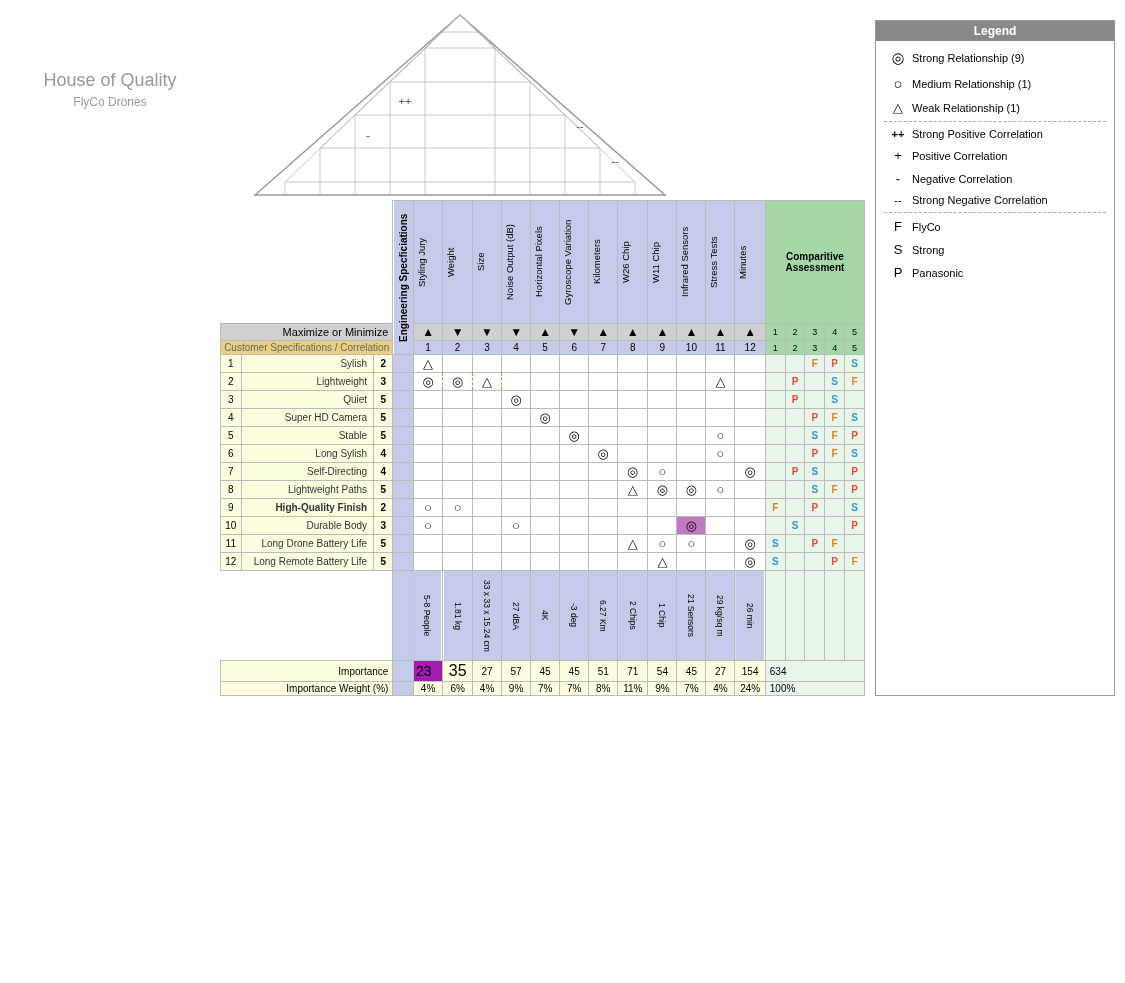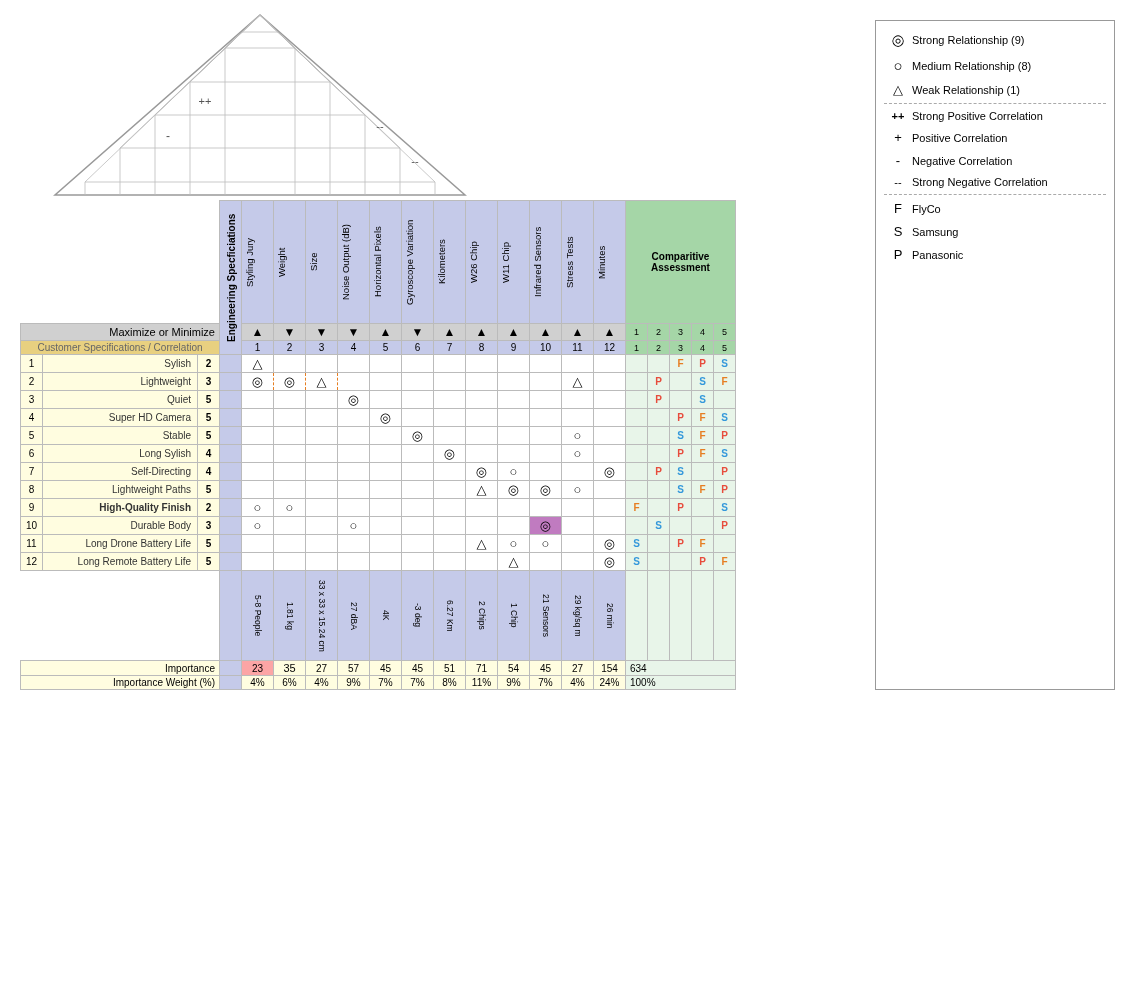--- a/index.html
+++ b/index.html
@@ -95,20 +95,26 @@
       padding: 4px;
     }
   </style>
 </head>
 <body>
 
 <div class="page">
   <div class="main-content">
 
     <div style="display:flex; gap:20px; align-items:flex-start; margin-left:10px;">
+      <div style="width:180px; display:flex; flex-direction:column; justify-content:center; align-items:center; padding-top:60px;">
+        <div style="text-align:center;">
+          <div style="font-size:18px; color:#999; font-weight:normal;">House of Quality</div>
+          <div style="font-size:12px; color:#999; margin-top:4px;">FlyCo Drones</div>
+        </div>
+      </div>
 
       <div style="flex:1;">
 
         <div style="margin-left:30px; margin-bottom:0;">
           <svg class="roof-svg" width="420" height="190" viewBox="0 0 420 190">
 
             <polygon points="210,5 5,185 415,185" fill="none" stroke="#999" stroke-width="1.5"></polygon>
 
             <line x1="175" y1="38" x2="175" y2="185" stroke="#bbb" stroke-width="0.8"></line>
             <line x1="140" y1="72" x2="140" y2="185" stroke="#bbb" stroke-width="0.8"></line>
@@ -579,22 +585,22 @@
                 <td style="background: rgb(232, 245, 233);"></td>
                 <td style="background: rgb(232, 245, 233);"></td>
                 <td style="background: rgb(232, 245, 233);"></td>
                 <td style="background: rgb(232, 245, 233);"></td>
                 <td style="background: rgb(232, 245, 233);"></td>
               </tr>
 
           <tr>
             <td colspan="3" style="text-align:right; padding-right:4px; background:#fffde0; font-size:10px;">Importance</td>
             <td id="imp-eng-spec-cell" style="background:#c5cae9;"></td>
-            <td id="imp-1" class="importance-row-cell" style="background:#fca5a5; text-align:center; font-size:10px;">23</td>
-            <td id="imp-2" class="importance-row-cell" style="background:#fffde0; text-align:center; font-size:11px;">35</td>
+            <td id="imp-1" class="importance-row-cell" style="background:#a21caf; text-align:left; font-size:14px;">23</td>
+            <td id="imp-2" class="importance-row-cell" style="background:#fffde0; text-align:center; font-size:16px;">35</td>
             <td id="imp-3" class="importance-row-cell" style="background:#fffde0; text-align:center; font-size:10px;">27</td>
             <td id="imp-4" class="importance-row-cell" style="background:#fffde0; text-align:center; font-size:10px;">57</td>
             <td id="imp-5" class="importance-row-cell" style="background:#fffde0; text-align:center; font-size:10px;">45</td>
             <td id="imp-6" class="importance-row-cell" style="background:#fffde0; text-align:center; font-size:10px;">45</td>
             <td id="imp-7" class="importance-row-cell" style="background:#fffde0; text-align:center; font-size:10px;">51</td>
             <td id="imp-8" class="importance-row-cell" style="background:#fffde0; text-align:center; font-size:10px;">71</td>
             <td id="imp-9" class="importance-row-cell" style="background:#fffde0; text-align:center; font-size:10px;">54</td>
             <td id="imp-10" class="importance-row-cell" style="background:#fffde0; text-align:center; font-size:10px;">45</td>
             <td id="imp-11" class="importance-row-cell" style="background:#fffde0; text-align:center; font-size:10px;">27</td>
             <td id="imp-12" class="importance-row-cell" style="background:#fffde0; text-align:center; font-size:10px;">154</td>
@@ -618,27 +624,28 @@
             <td style="background:#fffde0; text-align:center; font-size:10px;">24%</td>
             <td colspan="5" style="background:#e8f5e9; text-align:left; padding-left:4px; font-size:10px;">100%</td>
           </tr>
         </tbody>
           </table>
       </div>
     </div>
   </div>
 
   <div class="legend">
+    <div class="legend-title">Legend</div>
     <div class="legend-item">
       <span class="legend-symbol" style="font-size:15px;">◎</span>
       <span class="legend-text">Strong Relationship (9)</span>
     </div>
     <div class="legend-item">
       <span class="legend-symbol" style="font-size:15px;">○</span>
-      <span class="legend-text">Medium Relationship (8)</span>
+      <span class="legend-text">Medium Relationship (1)</span>
     </div>
     <div class="legend-item">
       <span class="legend-symbol" style="font-size:13px;">△</span>
       <span class="legend-text">Weak Relationship (1)</span>
     </div>
     <div class="legend-divider"></div>
     <div class="legend-item">
       <span class="legend-symbol" style="font-size:11px; font-weight:bold;">++</span>
       <span class="legend-text">Strong Positive Correlation</span>
     </div>
@@ -654,20 +661,20 @@
       <span class="legend-symbol" style="font-size:11px;">--</span>
       <span class="legend-text">Strong Negative Correlation</span>
     </div>
     <div class="legend-divider"></div>
     <div class="legend-item">
       <span class="legend-symbol">F</span>
       <span class="legend-text">FlyCo</span>
     </div>
     <div class="legend-item">
       <span class="legend-symbol">S</span>
-      <span class="legend-text">Samsung</span>
+      <span class="legend-text">Strong</span>
     </div>
     <div class="legend-item">
       <span class="legend-symbol">P</span>
       <span class="legend-text">Panasonic</span>
     </div>
   </div>
 </div>
 
 </body></html>

